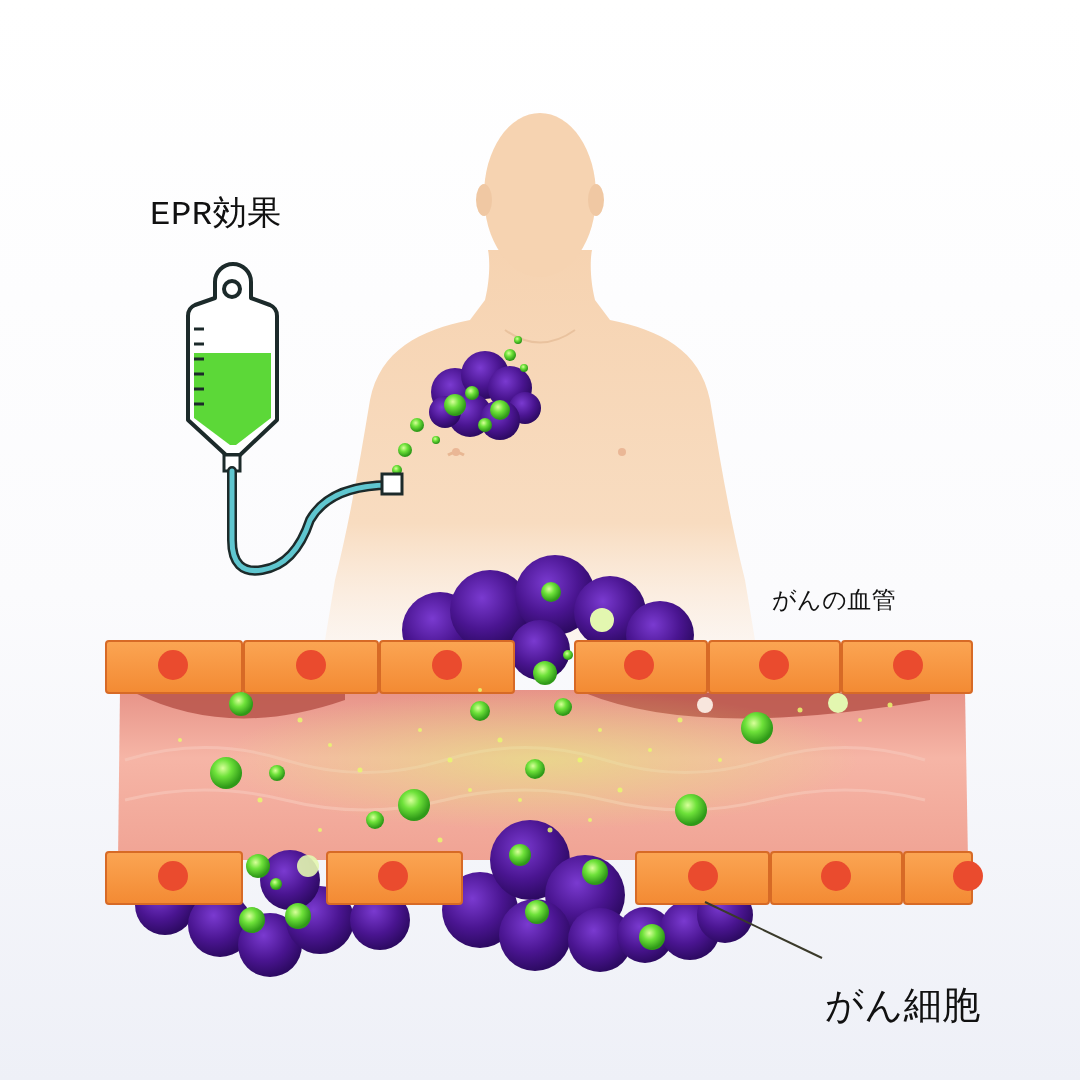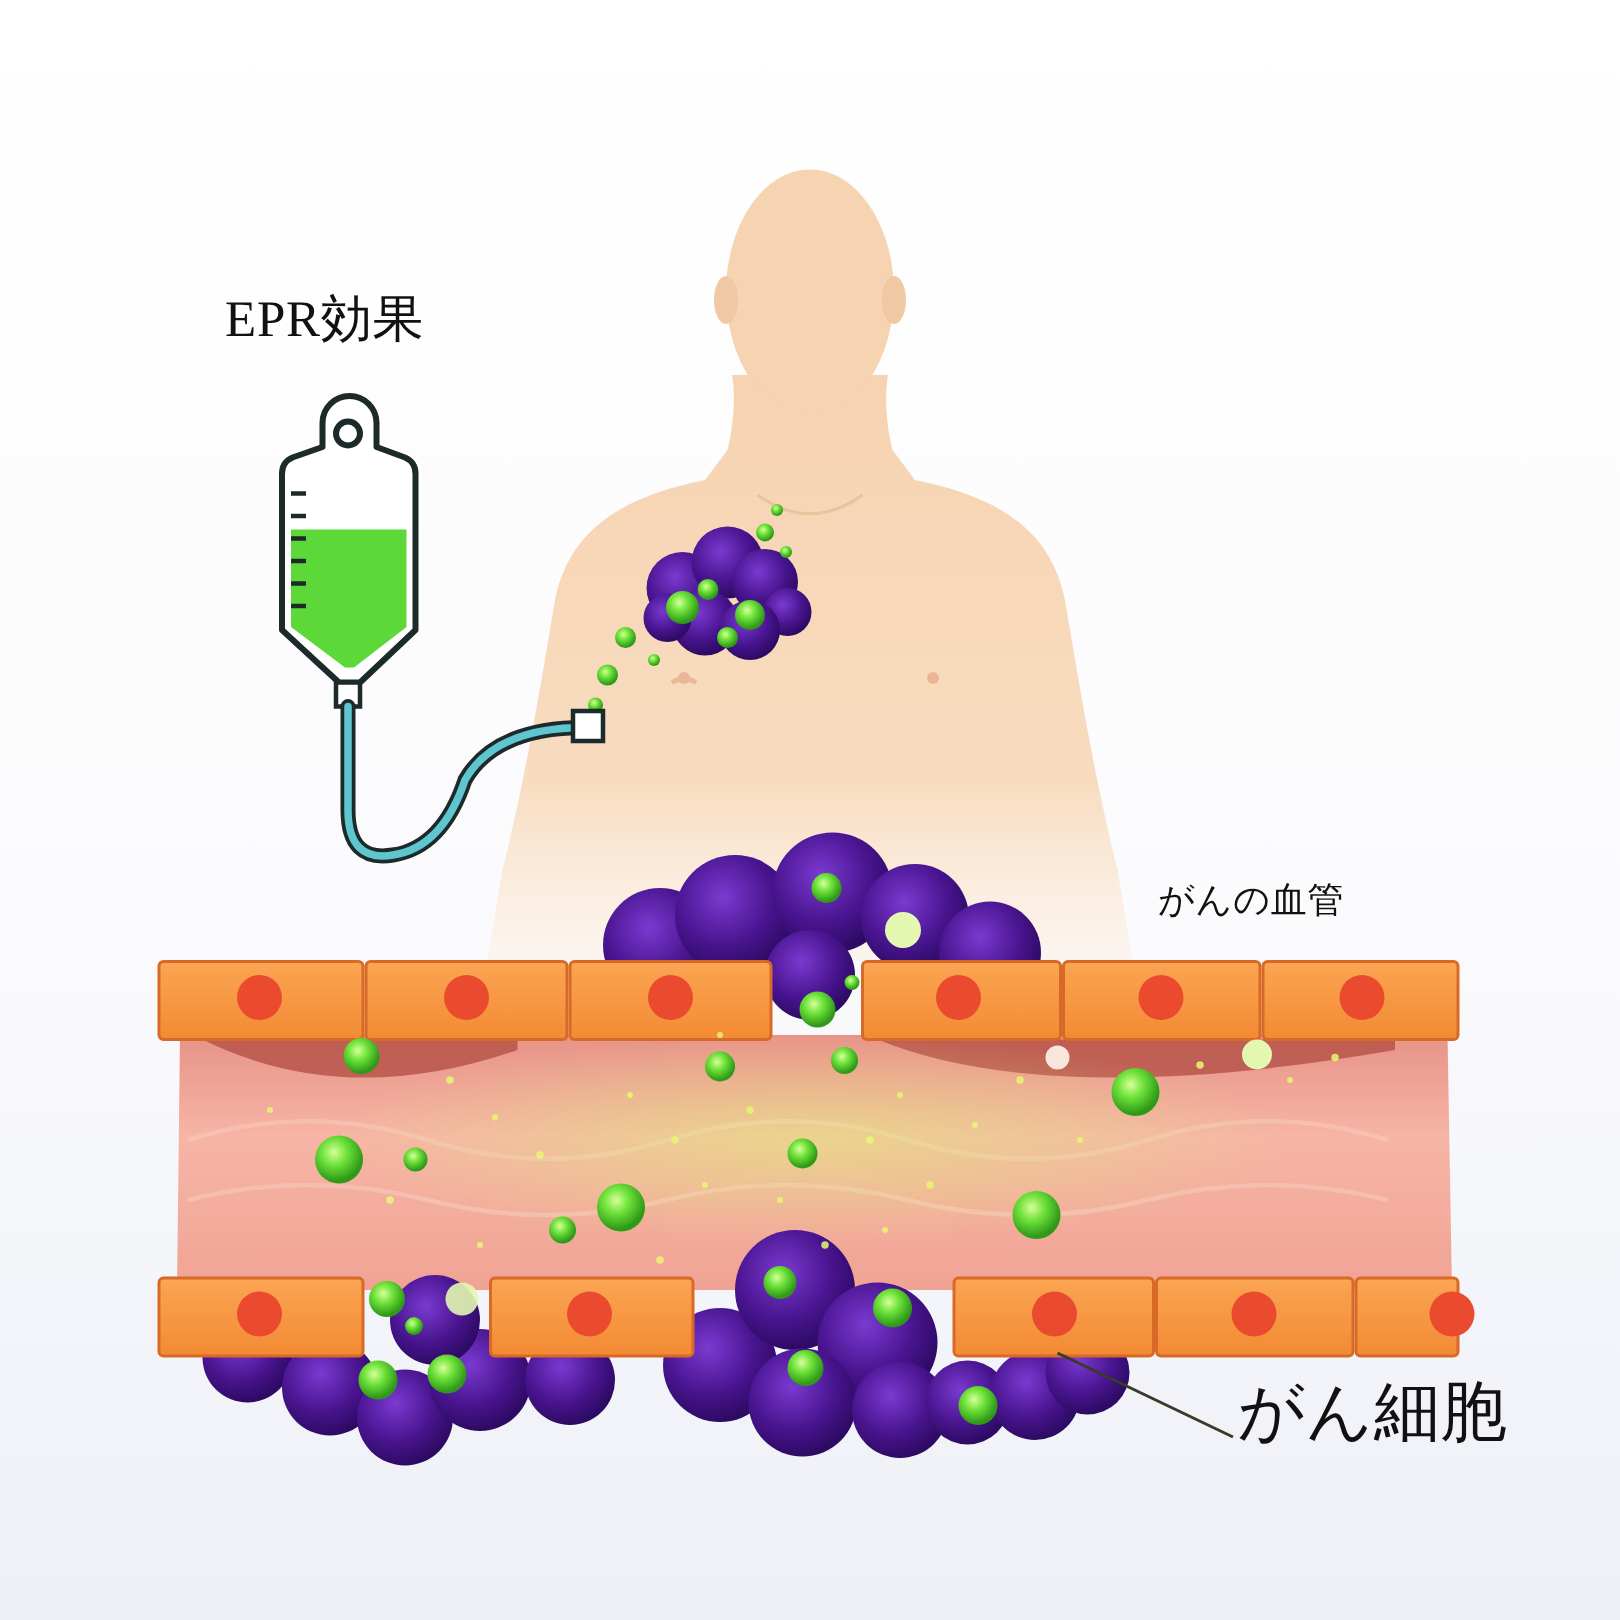--- a/index.html
+++ b/index.html
@@ -3,25 +3,25 @@
 <meta charset="utf-8">
 <style>
   html, body { margin:0; padding:0; }
   body {
     width:1080px; height:1080px; overflow:hidden; position:relative;
     background: linear-gradient(180deg, #ffffff 0%, #fbfbfd 55%, #eef0f7 100%);
     font-family: "DejaVu Sans", "Liberation Sans", sans-serif;
   }
   .label {
     position:absolute; color:#111; font-weight:400; letter-spacing:0.5px;
-    font-family: Liberation Serif, serif;
+    font-family: Liberation Mono, monospace;
   }
   #title { left:150px; top:190px; font-size:34px; }
   #vessel-label { left:772px; top:584px; font-size:24px; }
-  #cell-label { left:825px; top:912px; font-size:44px; }
+  #cell-label { left:825px; top:980px; font-size:38px; }
   svg { position:absolute; left:0; top:0; }
 </style>
 </head>
 <body>
 
 <svg width="1080" height="1080" viewBox="0 0 1080 1080">
   <defs>
     <radialGradient id="gp" cx="40%" cy="35%" r="60%">
       <stop offset="0%" stop-color="#d8ff9a"></stop>
       <stop offset="45%" stop-color="#6ee23a"></stop>

